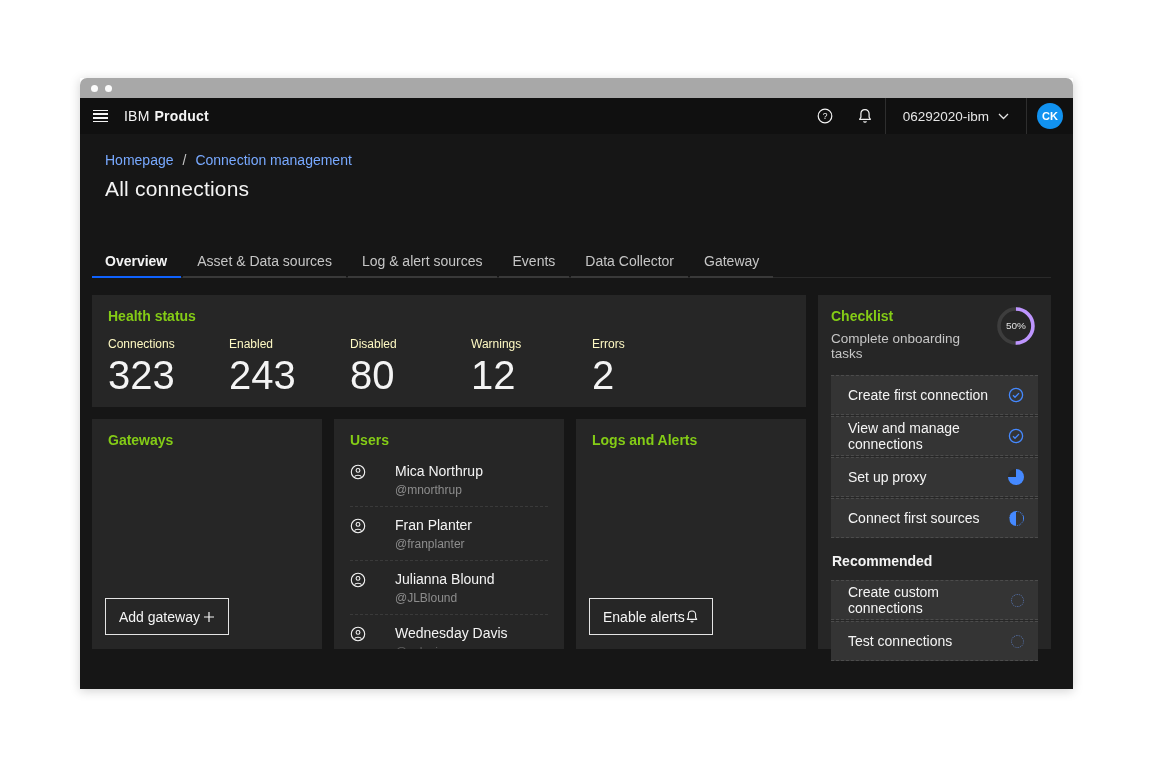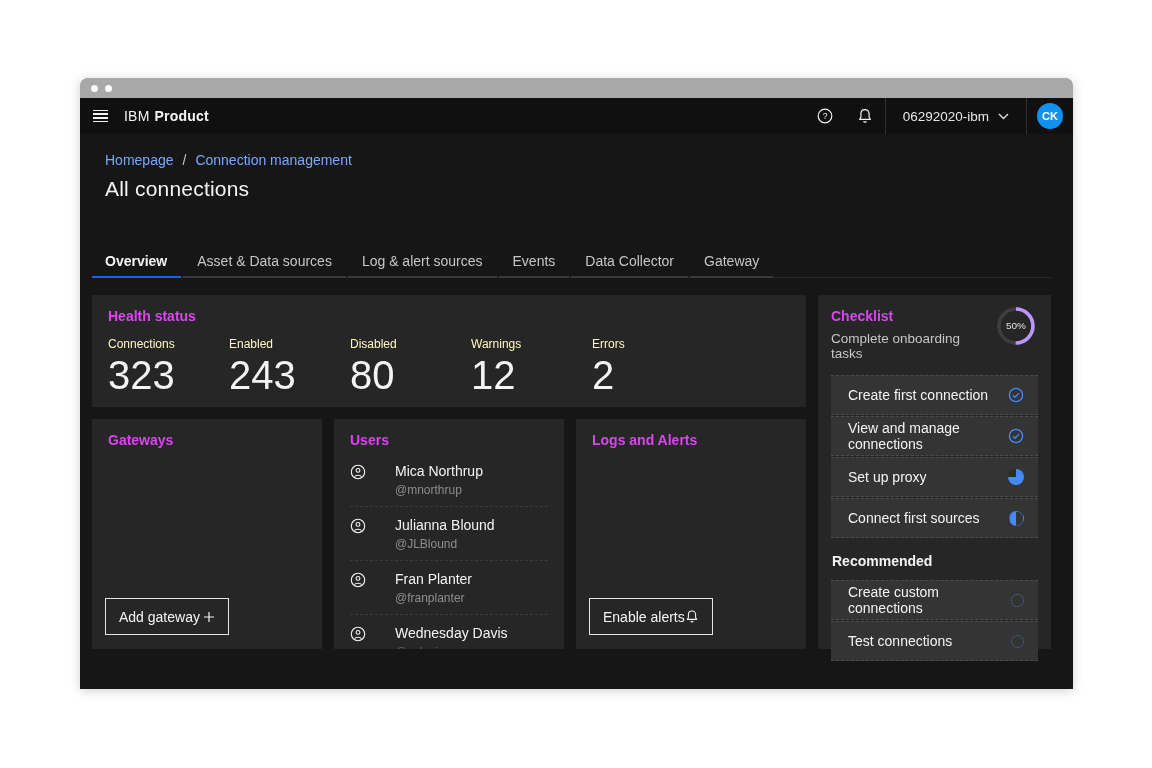--- a/index.html
+++ b/index.html
@@ -30,21 +30,21 @@
   .breadcrumb a { color:#78a9ff; text-decoration:none; cursor:pointer; }
   .crumb-sep { color:#c6c6c6; }
   .page-title { margin:9px 0 0 13px; font-size:21px; font-weight:400; color:#f4f4f4; letter-spacing:.2px; }
 
   .tabs { display:flex; margin-top:44px; box-shadow:inset 0 -1px 0 #2a2a2a; }
   .tab { padding:8px 14px 7px; font-size:14px; color:#c6c6c6; border-bottom:2px solid #393939; margin-right:2px; cursor:pointer; white-space:nowrap; background:none; border-top:none; border-left:none; border-right:none; font-family:inherit; }
   .tab.selected { color:#f4f4f4; font-weight:700; border-bottom:2px solid #0f62fe; }
 
   .dashboard { display:grid; grid-template-columns:714px 233px; gap:12px; margin-top:17px; }
 
-  .card-title { font-size:14px; font-weight:700; color:#d946ef; }
+  .card-title { font-size:14px; font-weight:700; color:#84cc16; }
 
   .health-card { background:#262626; height:112px; padding:13px 16px; margin-bottom:12px; }
   .metrics { display:flex; margin-top:13px; }
   .metric { width:121px; }
   .metric-label { font-size:12px; color:#fef9c3; }
   .metric-value { font-size:40px; font-weight:300; color:#f4f4f4; margin-top:2px; }
 
   .cards-row { display:grid; grid-template-columns:repeat(3,1fr); gap:12px; }
   .card { background:#262626; height:230px; padding:13px 16px; position:relative; overflow:hidden; }
 
@@ -202,34 +202,34 @@
                   </div>
                 </div>
 
                 <div class="user-row">
                   <svg class="icon16 u-icon" viewBox="0 0 16 16">
                     <circle cx="8" cy="8" r="6.7" fill="none" stroke="#f4f4f4" stroke-width="1.1"></circle>
                     <circle cx="8" cy="6.4" r="1.9" fill="none" stroke="#f4f4f4" stroke-width="1.1"></circle>
                     <path d="M4.6 12.6c.7-1.9 6.1-1.9 6.8 0" fill="none" stroke="#f4f4f4" stroke-width="1.1"></path>
                   </svg>
                   <div>
-                    <div class="user-name">Julianna Blound</div>
-                    <div class="user-handle">@JLBlound</div>
+                    <div class="user-name">Fran Planter</div>
+                    <div class="user-handle">@franplanter</div>
                   </div>
                 </div>
 
                 <div class="user-row">
                   <svg class="icon16 u-icon" viewBox="0 0 16 16">
                     <circle cx="8" cy="8" r="6.7" fill="none" stroke="#f4f4f4" stroke-width="1.1"></circle>
                     <circle cx="8" cy="6.4" r="1.9" fill="none" stroke="#f4f4f4" stroke-width="1.1"></circle>
                     <path d="M4.6 12.6c.7-1.9 6.1-1.9 6.8 0" fill="none" stroke="#f4f4f4" stroke-width="1.1"></path>
                   </svg>
                   <div>
-                    <div class="user-name">Fran Planter</div>
-                    <div class="user-handle">@franplanter</div>
+                    <div class="user-name">Julianna Blound</div>
+                    <div class="user-handle">@JLBlound</div>
                   </div>
                 </div>
 
                 <div class="user-row cut">
                   <svg class="icon16 u-icon" viewBox="0 0 16 16">
                     <circle cx="8" cy="8" r="6.7" fill="none" stroke="#f4f4f4" stroke-width="1.1"></circle>
                     <circle cx="8" cy="6.4" r="1.9" fill="none" stroke="#f4f4f4" stroke-width="1.1"></circle>
                     <path d="M4.6 12.6c.7-1.9 6.1-1.9 6.8 0" fill="none" stroke="#f4f4f4" stroke-width="1.1"></path>
                   </svg>
                   <div>

